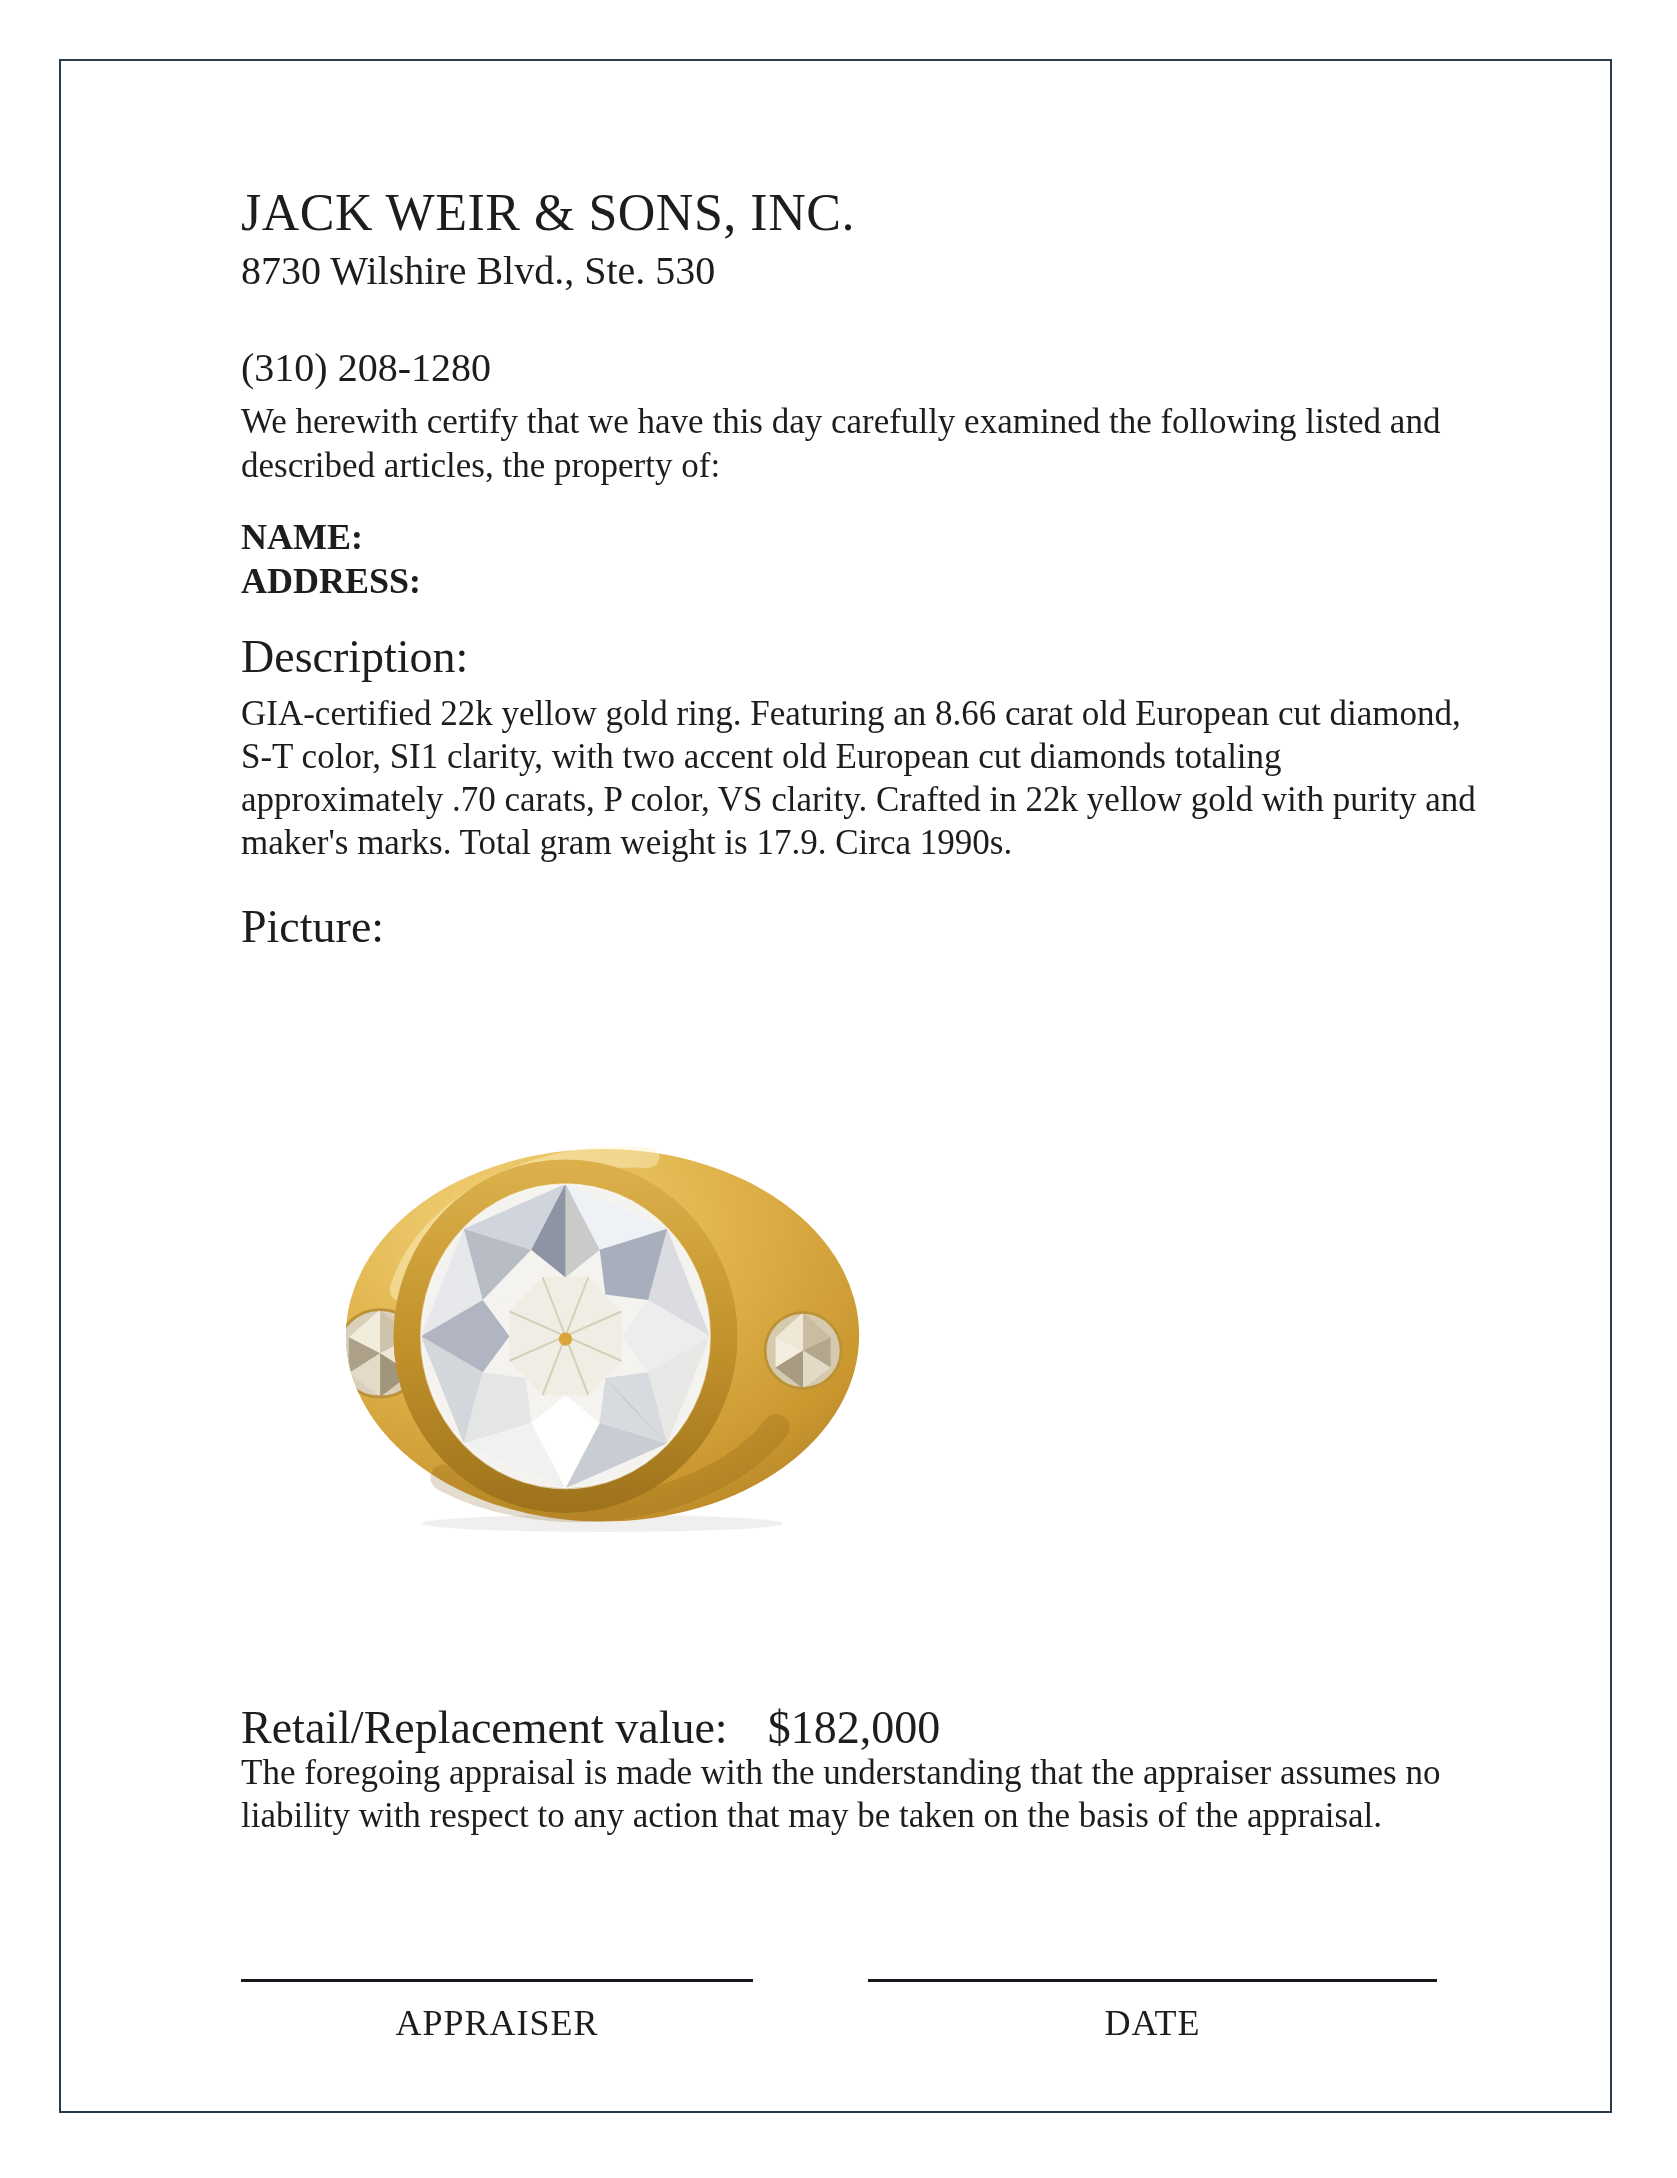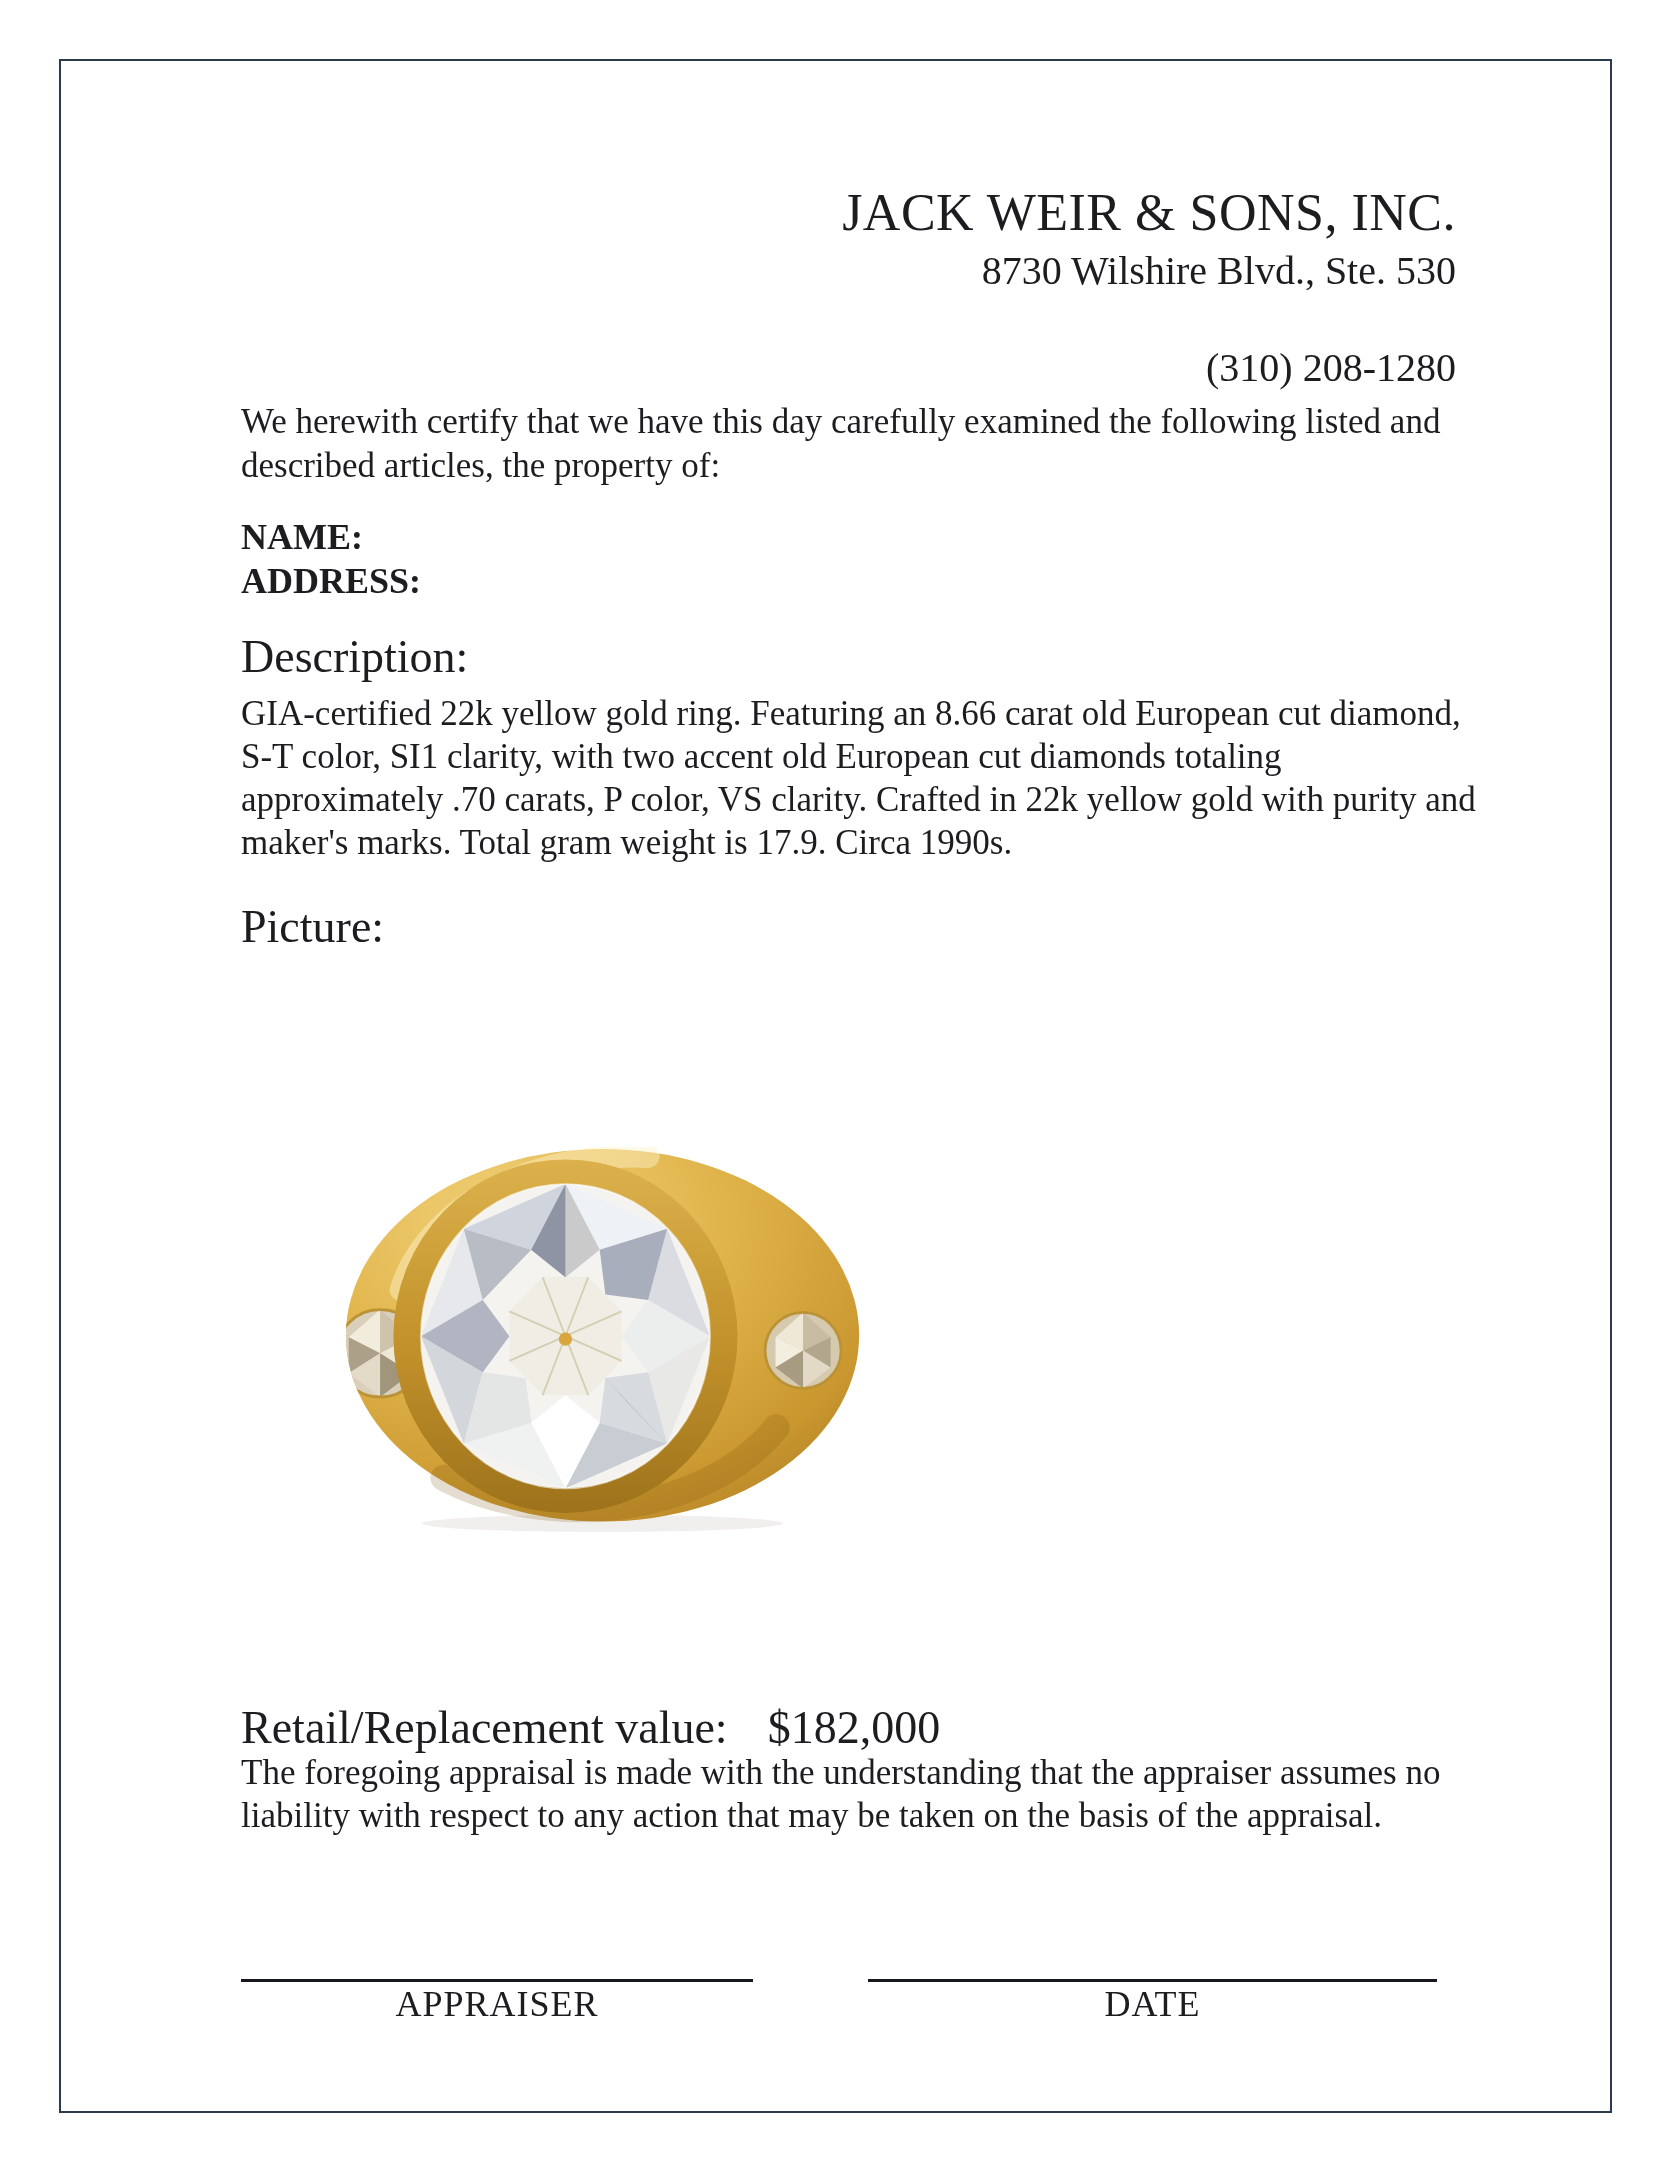--- a/index.html
+++ b/index.html
@@ -13,40 +13,40 @@
   }
   .frame {
     position:absolute;
     left:59px; top:59px;
     width:1553px; height:2054px;
     border:2.9px solid #2a3b4d;
     box-sizing:border-box;
     pointer-events:none;
   }
   .abs { position:absolute; }
-  .centercol { left:241px; width:1215px; text-align:right; }
+  .centercol { left:241px; width:1215px; text-align:left; }
   .company { top:186px; font-size:52px; line-height:1.05; letter-spacing:0.5px; }
   .addr1 { top:247px; font-size:40px; line-height:1.2; }
   .addr2 { top:296px; font-size:40px; line-height:1.2; }
   .phone { top:344px; font-size:40px; line-height:1.2; }
   .intro { top:400px; left:241px; width:1236px; font-size:35px; line-height:44px; }
   .owner { top:515px; left:241px; font-size:36px; font-weight:bold; line-height:44px; }
   .h2 { font-size:46px; line-height:1.1; font-weight:normal; }
   .desc-h { top:632px; left:241px; }
   .desc-body { top:692px; left:241px; width:1241px; font-size:35px; line-height:43px; }
   .pic-h { top:902px; left:241px; }
   .ring-fig { left:344px; top:1147px; width:518px; height:386px; }
   .value-line { top:1693px; left:241px; font-size:46px;margin-top:8px; }
   .value-amount { margin-left:40px; }
   .disclaimer { top:1751px; left:241px; width:1241px; font-size:35px; line-height:43px; }
   .sig { top:1979px; }
   .sig-left  { left:241px; width:512px; }
   .sig-right { left:868px; width:569px; }
   .rule { height:2.9px; background:#15191d; }
-  .sig-label { margin-top:1px; text-align:center; font-size:36px; letter-spacing:1px; }
+  .sig-label { margin-top:20px; text-align:center; font-size:36px; letter-spacing:1px; }
 </style>
 </head>
 <body>
 
 <div class="page">
   <div class="frame"></div>
 
   <div class="abs centercol company">JACK WEIR &amp; SONS, INC.</div>
   <div class="abs centercol addr1">8730 Wilshire Blvd., Ste. 530</div>
   <div class="abs centercol phone">(310) 208-1280</div>

